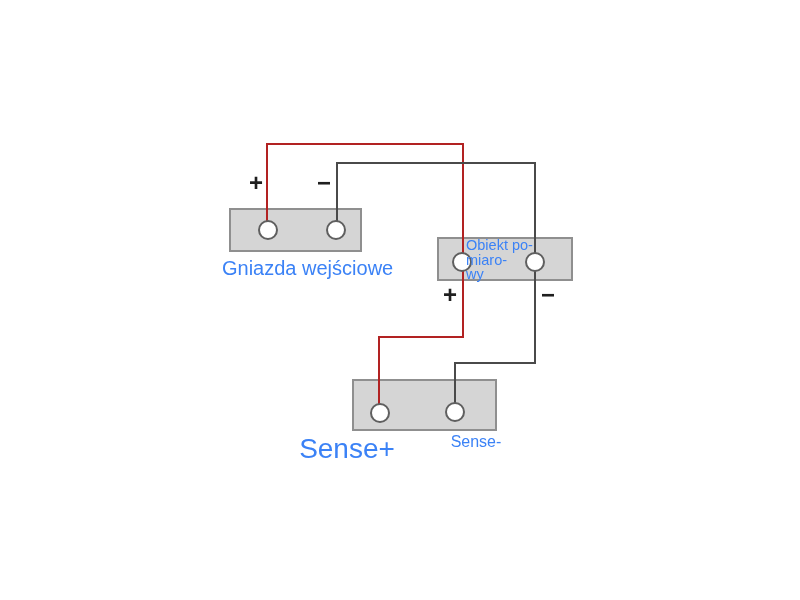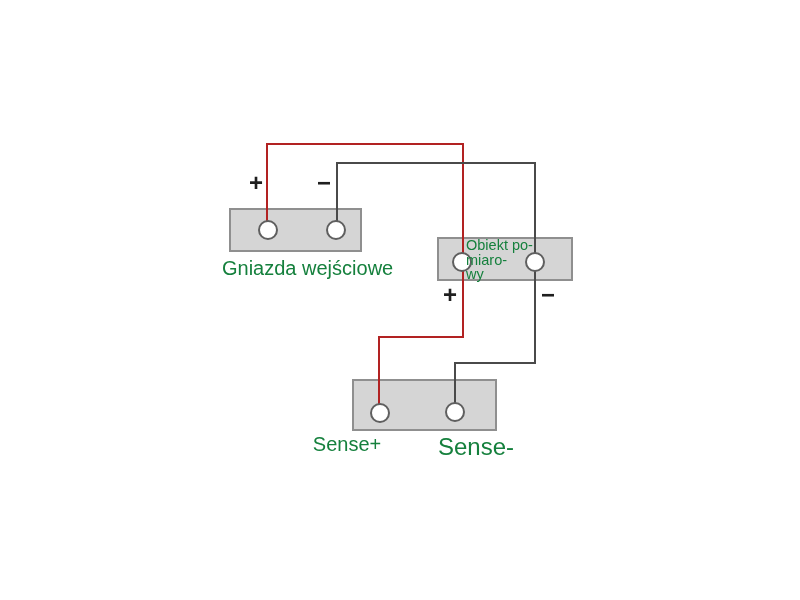--- a/index.html
+++ b/index.html
@@ -38,29 +38,29 @@
     z-index: 3;
   }
   #t-in-plus   { left: 258px; top: 220px; }
   #t-in-minus  { left: 326px; top: 220px; }
   #t-obj-plus  { left: 452px; top: 252px; }
   #t-obj-minus { left: 525px; top: 252px; }
   #t-sense-plus  { left: 370px; top: 403px; }
   #t-sense-minus { left: 445px; top: 402px; }
 
   
-  .label { position: absolute; color: #15803d; z-index: 4; white-space: nowrap; }
+  .label { position: absolute; color: #3b82f6; z-index: 4; white-space: nowrap; }
   #lbl-input { left: 222px; top: 257px; font-size: 20px; }
   #lbl-object {
     left: 466px; top: 238px;
     font-size: 14.5px; line-height: 14.5px;
     white-space: pre-line; z-index: 4;
   }
-  #lbl-sense-plus  { left: 347px; top: 433px; font-size: 20px; transform: translateX(-50%); }
-  #lbl-sense-minus { left: 476px; top: 433px; font-size: 24px; transform: translateX(-50%); }
+  #lbl-sense-plus  { left: 347px; top: 433px; font-size: 28px; transform: translateX(-50%); }
+  #lbl-sense-minus { left: 476px; top: 433px; font-size: 16px; transform: translateX(-50%); }
 
   .sign {
     position: absolute;
     transform: translate(-50%, -50%);
     font-size: 24px;
     font-weight: bold;
     line-height: 1;
     color: #1f1f1f;
     z-index: 4;
   }

